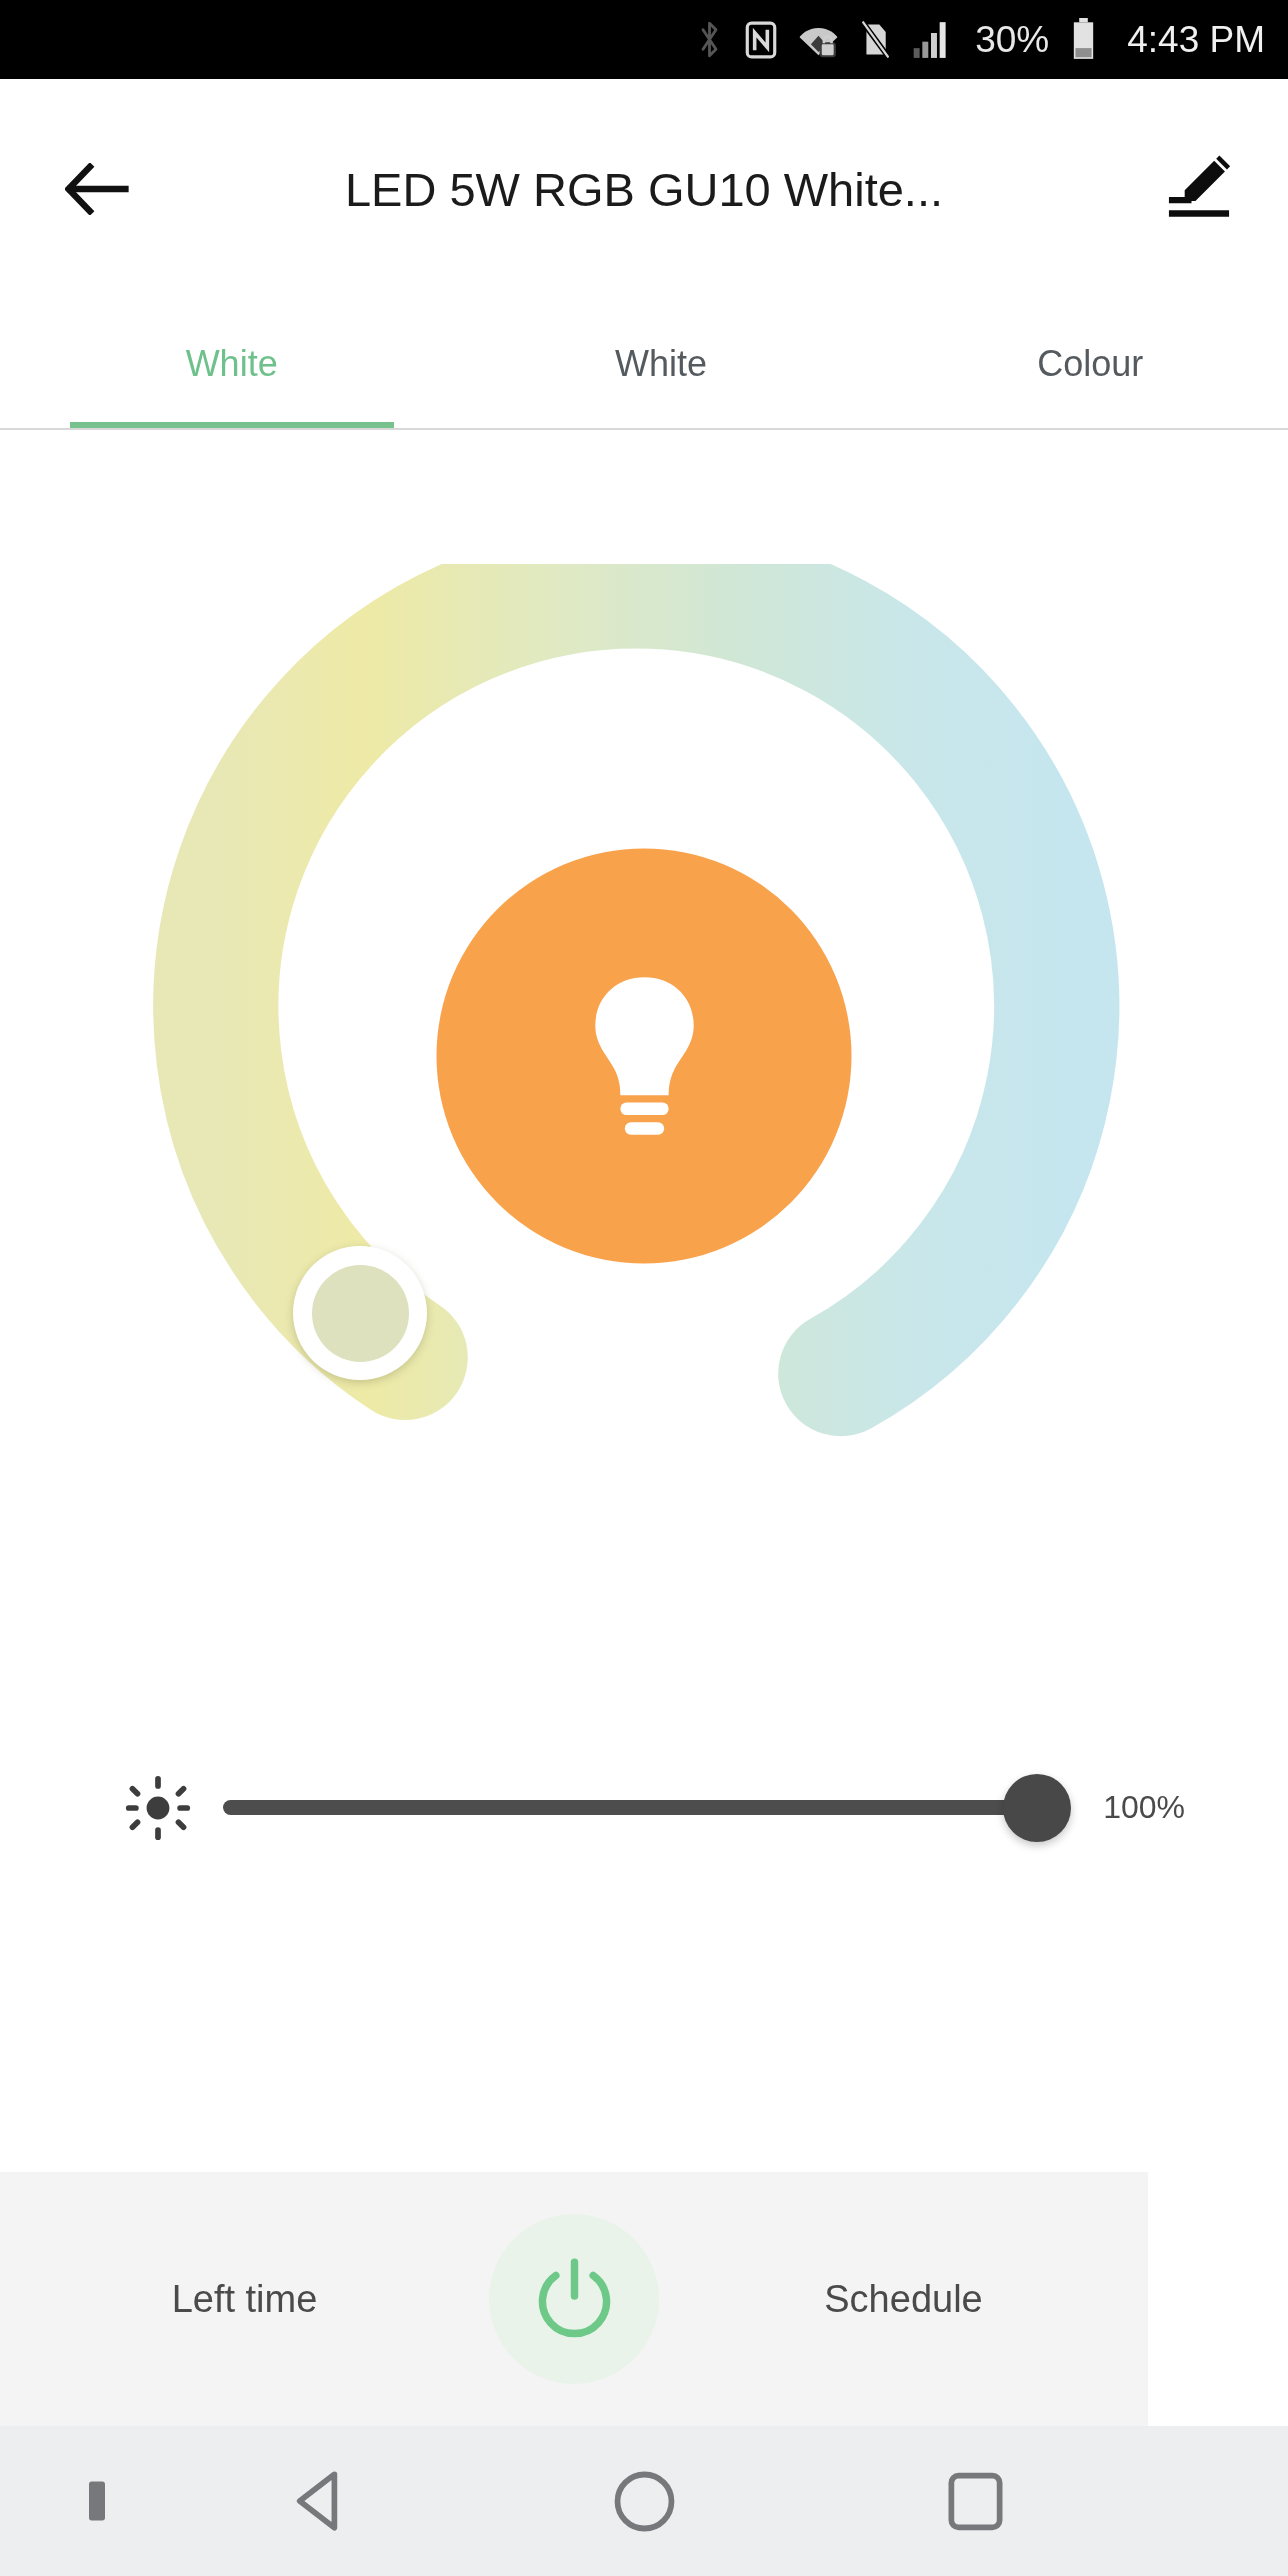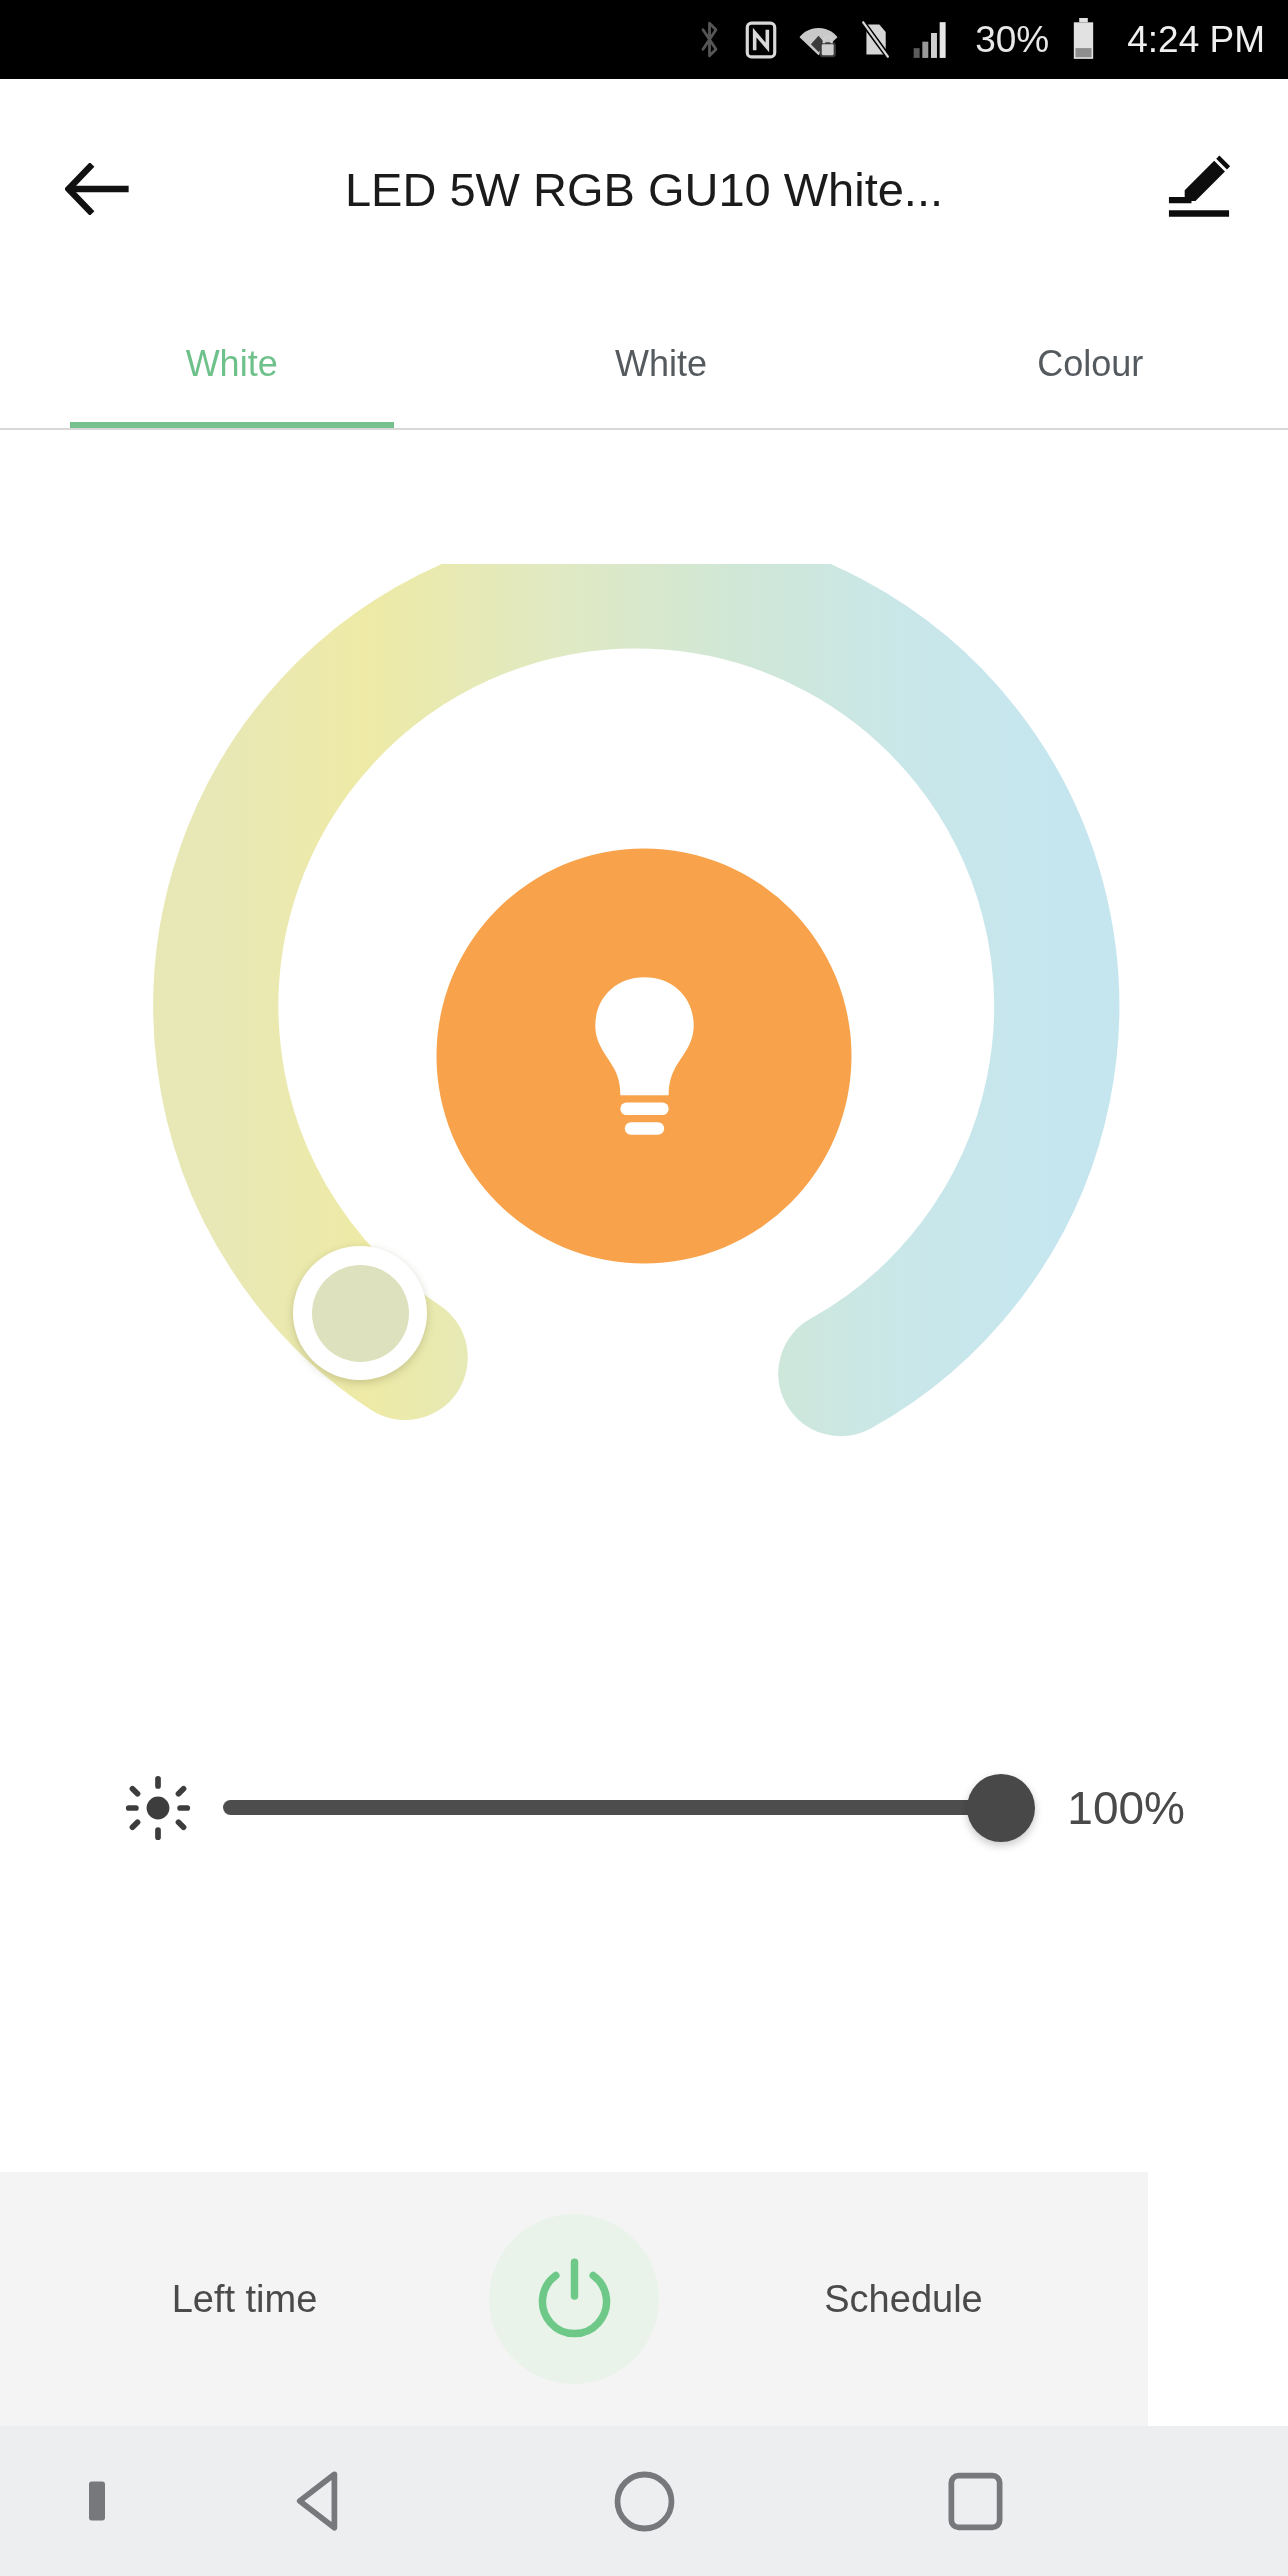--- a/index.html
+++ b/index.html
@@ -220,21 +220,21 @@
     right: -5.4px;
     width: 68px; height: 68px;
     border-radius: 50%;
     background: #484848;
     box-shadow: 0 3.6px 8px rgba(0,0,0,0.22);
     cursor: pointer;
   }
   .slider-value {
     flex: 0 0 auto;
     margin-left: 38px;
-    font-size: 46px;
+    font-size: 32px;
     color: #4a4a4a;
     white-space: nowrap;
   }
 
   
   .bottom-bar {
     position: absolute;
     left: 0; top: 2172px;
     width: 1148px;
     height: 254px;
@@ -336,21 +336,21 @@
     </svg>
 
     <span class="battery-pct">30%</span>
 
     <svg class="status-icon" width="25" height="43" viewBox="0 0 22 40">
       <rect x="7" y="0" width="8" height="4" fill="#e2e2e2"></rect>
       <rect x="2" y="4" width="18" height="34" fill="#e2e2e2"></rect>
       <rect x="3.5" y="28" width="15" height="8.5" fill="#8e8e8e"></rect>
     </svg>
 
-    <span class="status-time">4:24 PM</span>
+    <span class="status-time">4:43 PM</span>
   </div>
 </div>
 
 <div class="app-bar">
   <div class="back-btn">
     <svg width="64" height="52" viewBox="0 0 36 29">
       <path d="M34 14.5 L3 14.5" stroke="#111111" stroke-width="3.6" stroke-linecap="square"></path>
       <path d="M14 2 L2 14.5 L14 27" fill="none" stroke="#111111" stroke-width="3.6" stroke-linecap="square" stroke-linejoin="miter"></path>
     </svg>
   </div>

